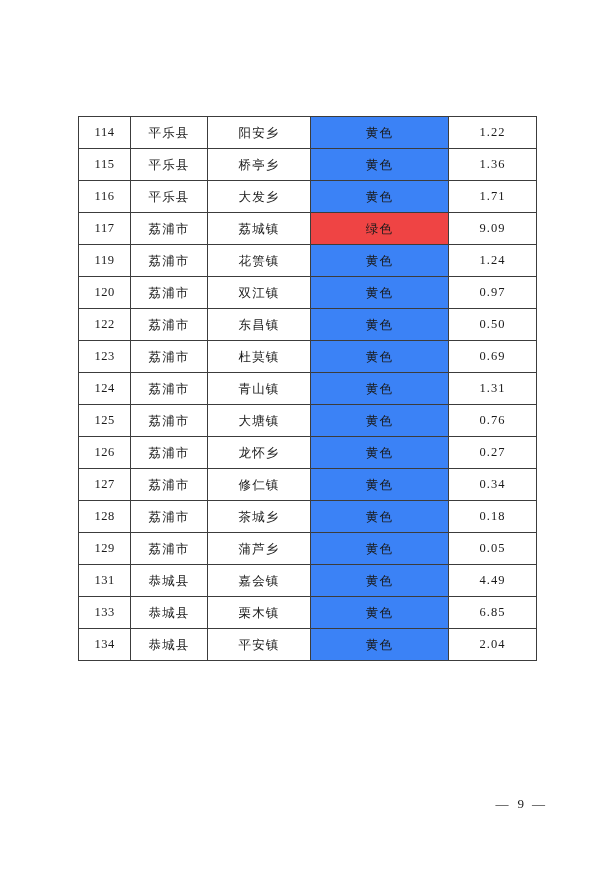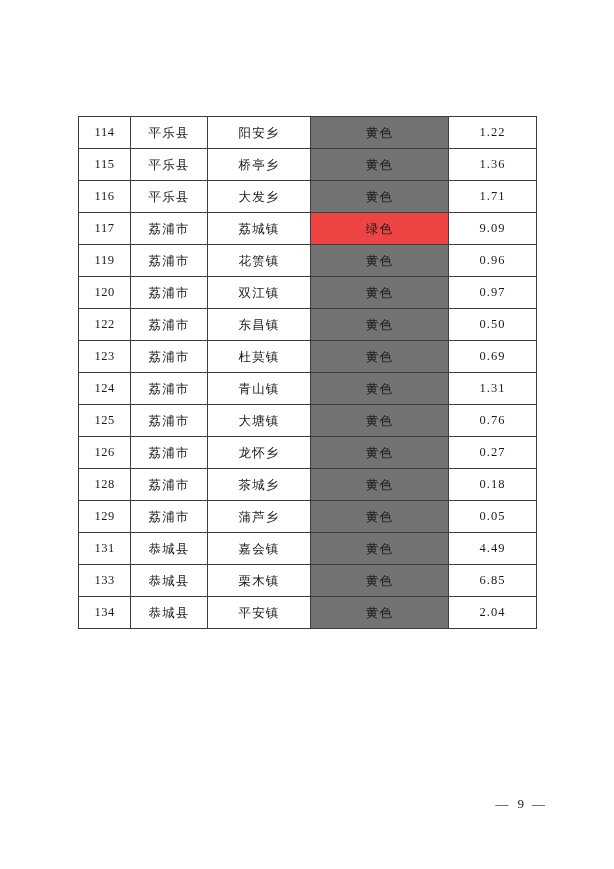--- a/index.html
+++ b/index.html
@@ -64,21 +64,21 @@
     font-size: 12px;
     letter-spacing: 1.2px;
   }
 
   .cell-value {
     font-family: Liberation Serif, serif;
     letter-spacing: 1px;
   }
 
   td.swatch-yellow {
-    background: #737373;
+    background: #3b82f6;
   }
 
   td.swatch-green {
     background: #ef4444;
   }
 
   #page-footer {
     position: absolute;
     left: 0;
     top: 788px;
@@ -142,21 +142,21 @@
           <td class="cell-county">荔浦市</td>
           <td class="cell-town">荔城镇</td>
           <td class="cell-color swatch-green">绿色</td>
           <td class="cell-value">9.09</td>
         </tr>
         <tr>
           <td class="cell-idx">119</td>
           <td class="cell-county">荔浦市</td>
           <td class="cell-town">花箦镇</td>
           <td class="cell-color swatch-yellow">黄色</td>
-          <td class="cell-value">0.96</td>
+          <td class="cell-value">1.24</td>
         </tr>
         <tr>
           <td class="cell-idx">120</td>
           <td class="cell-county">荔浦市</td>
           <td class="cell-town">双江镇</td>
           <td class="cell-color swatch-yellow">黄色</td>
           <td class="cell-value">0.97</td>
         </tr>
         <tr>
           <td class="cell-idx">122</td>
@@ -185,20 +185,27 @@
           <td class="cell-town">大塘镇</td>
           <td class="cell-color swatch-yellow">黄色</td>
           <td class="cell-value">0.76</td>
         </tr>
         <tr>
           <td class="cell-idx">126</td>
           <td class="cell-county">荔浦市</td>
           <td class="cell-town">龙怀乡</td>
           <td class="cell-color swatch-yellow">黄色</td>
           <td class="cell-value">0.27</td>
+        </tr>
+        <tr>
+          <td class="cell-idx">127</td>
+          <td class="cell-county">荔浦市</td>
+          <td class="cell-town">修仁镇</td>
+          <td class="cell-color swatch-yellow">黄色</td>
+          <td class="cell-value">0.34</td>
         </tr>
         <tr>
           <td class="cell-idx">128</td>
           <td class="cell-county">荔浦市</td>
           <td class="cell-town">茶城乡</td>
           <td class="cell-color swatch-yellow">黄色</td>
           <td class="cell-value">0.18</td>
         </tr>
         <tr>
           <td class="cell-idx">129</td>

